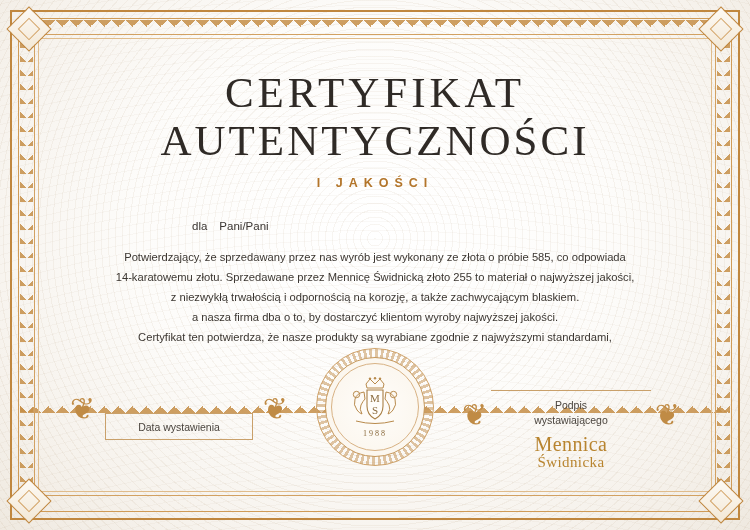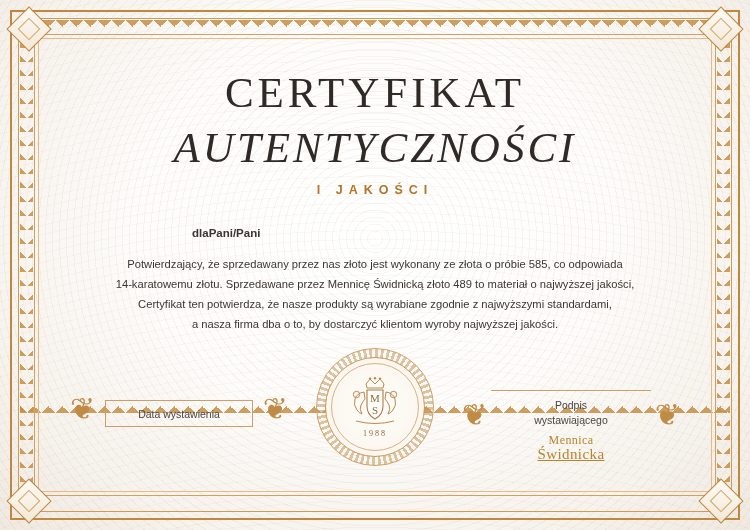--- a/index.html
+++ b/index.html
@@ -143,43 +143,41 @@
   .title .l1 {
     display: block;
     font-size: 43px;
     letter-spacing: 4px;
     margin-top: 24px;
   }
   .title .l2 {
     display: block;
     font-size: 43px;
     letter-spacing: 3px;
-    margin-top: 13px;
-    font-style: italic;
+    margin-top: 6px;
   }
 
   .subtitle {
     margin-top: 14px;
     font-size: 12.5px;
     font-weight: bold;
     letter-spacing: 6px;
     color: #b3752a;
     text-align: right;
   }
 
   .recipient-row {
     margin-top: 30px;
     align-self: flex-start;
     margin-left: 140px;
     display: flex;
     align-items: flex-end;
-    gap: 0;
+    gap: 12px;
     font-size: 11.5px;
     color: #3a3531;
-    font-weight: bold;
   }
   .recipient-row .label { color: #3a3531; }
   .recipient-row .value { color: #3a3531; }
 
   .body-text {
     margin-top: 16px;
     font-size: 11.2px;
     line-height: 1.78;
     color: #3b3631;
     max-width: 600px;
@@ -269,27 +267,27 @@
     font-size: 30px;
     line-height: 1;
   }
 
   .brand {
     margin-top: 6px;
     font-family: "Liberation Serif", serif;
     color: #b8842f;
     line-height: 1.04;
   }
-  .brand .b1 { display:block; font-size: 12px; letter-spacing: .4px; }
-  .brand .b2 { display:block; font-size: 15px; letter-spacing: .4px; text-decoration: underline; }
+  .brand .b1 { display:block; font-size: 20px; letter-spacing: .4px; }
+  .brand .b2 { display:block; font-size: 15px; letter-spacing: .4px; }
 
   .date-box {
     position: relative;
     width: 148px;
-    margin: 0 auto;
+    margin: 13px auto;
     padding: 7px 0 6px 0;
     font-size: 10.5px;
     color: #4a443e;
     border-top: 1px solid #c9a06a;
     border-bottom: 1px solid #c9a06a;
   }
   .date-box::before, .date-box::after {
     content: "";
     position: absolute;
     top: 0; bottom: 0;
@@ -331,24 +329,25 @@
     </div>
 
     <div class="subtitle">I JAKOŚCI</div>
 
     <div class="recipient-row">
       <span class="label">dla</span>
       <span class="value">Pani/Pani</span>
     </div>
 
     <div class="body-text">
-      <p>Potwierdzający, że sprzedawany przez nas złoto jest wykonany ze złota o próbie 585, co odpowiada</p>
-      <p>14-karatowemu złotu. Sprzedawane przez Mennicę Świdnicką złoto 489 to materiał o najwyższej jakości,</p>
+      <p>Potwierdzający, że sprzedawany przez nas wyrób jest wykonany ze złota o próbie 585, co odpowiada</p>
+      <p>14-karatowemu złotu. Sprzedawane przez Mennicę Świdnicką złoto 255 to materiał o najwyższej jakości,</p>
+      <p>z niezwykłą trwałością i odpornością na korozję, a także zachwycającym blaskiem.</p>
+      <p>a nasza firma dba o to, by dostarczyć klientom wyroby najwyższej jakości.</p>
       <p>Certyfikat ten potwierdza, że nasze produkty są wyrabiane zgodnie z najwyższymi standardami,</p>
-      <p>a nasza firma dba o to, by dostarczyć klientom wyroby najwyższej jakości.</p>
     </div>
   </div>
 
   <div class="seal-wrap">
     <div class="seal-outer"></div>
     <div class="seal-ring2"></div>
     <div class="seal-ring3"></div>
     <div class="seal-inner">
       <svg class="crest-svg" width="66" height="52" viewBox="0 0 66 52">
 

